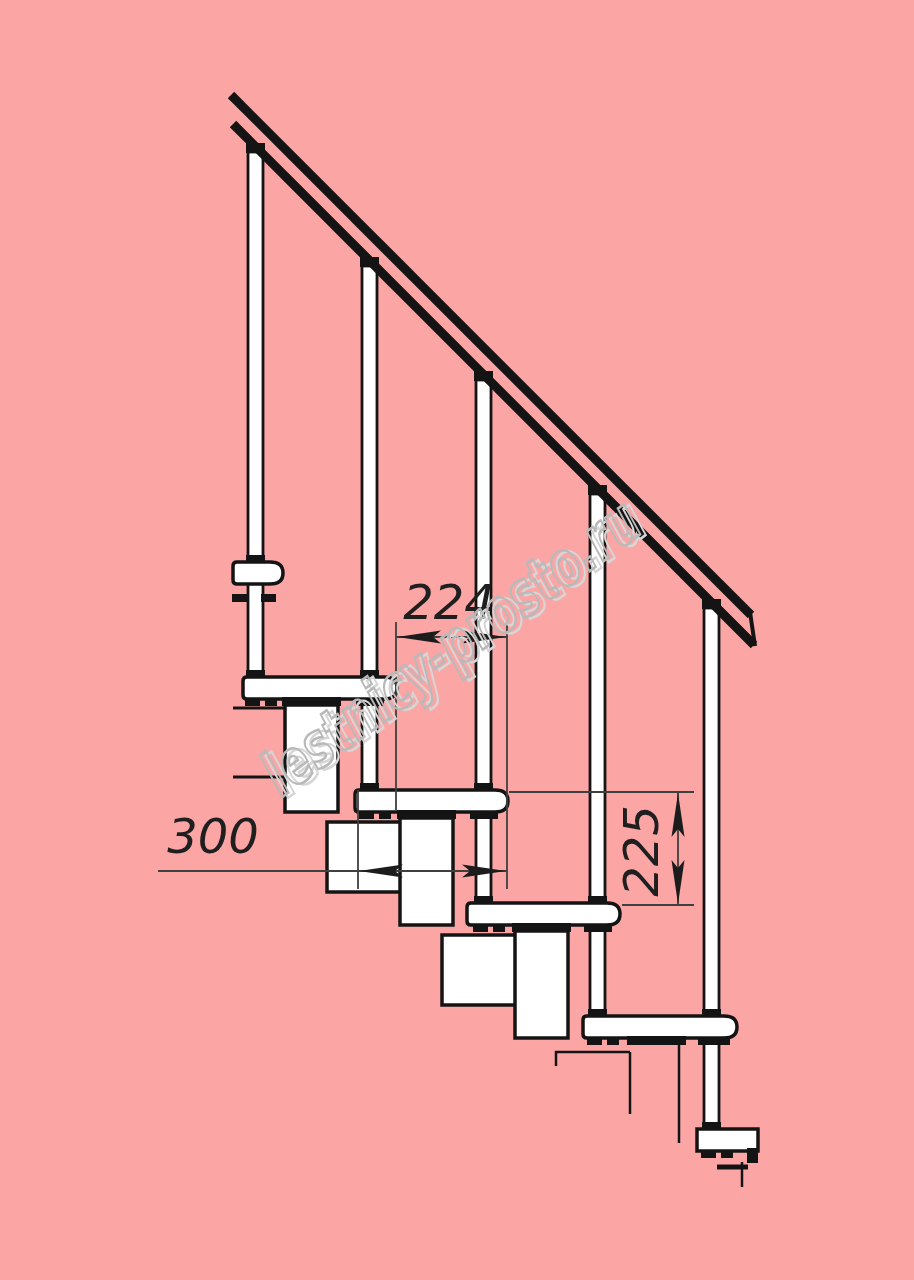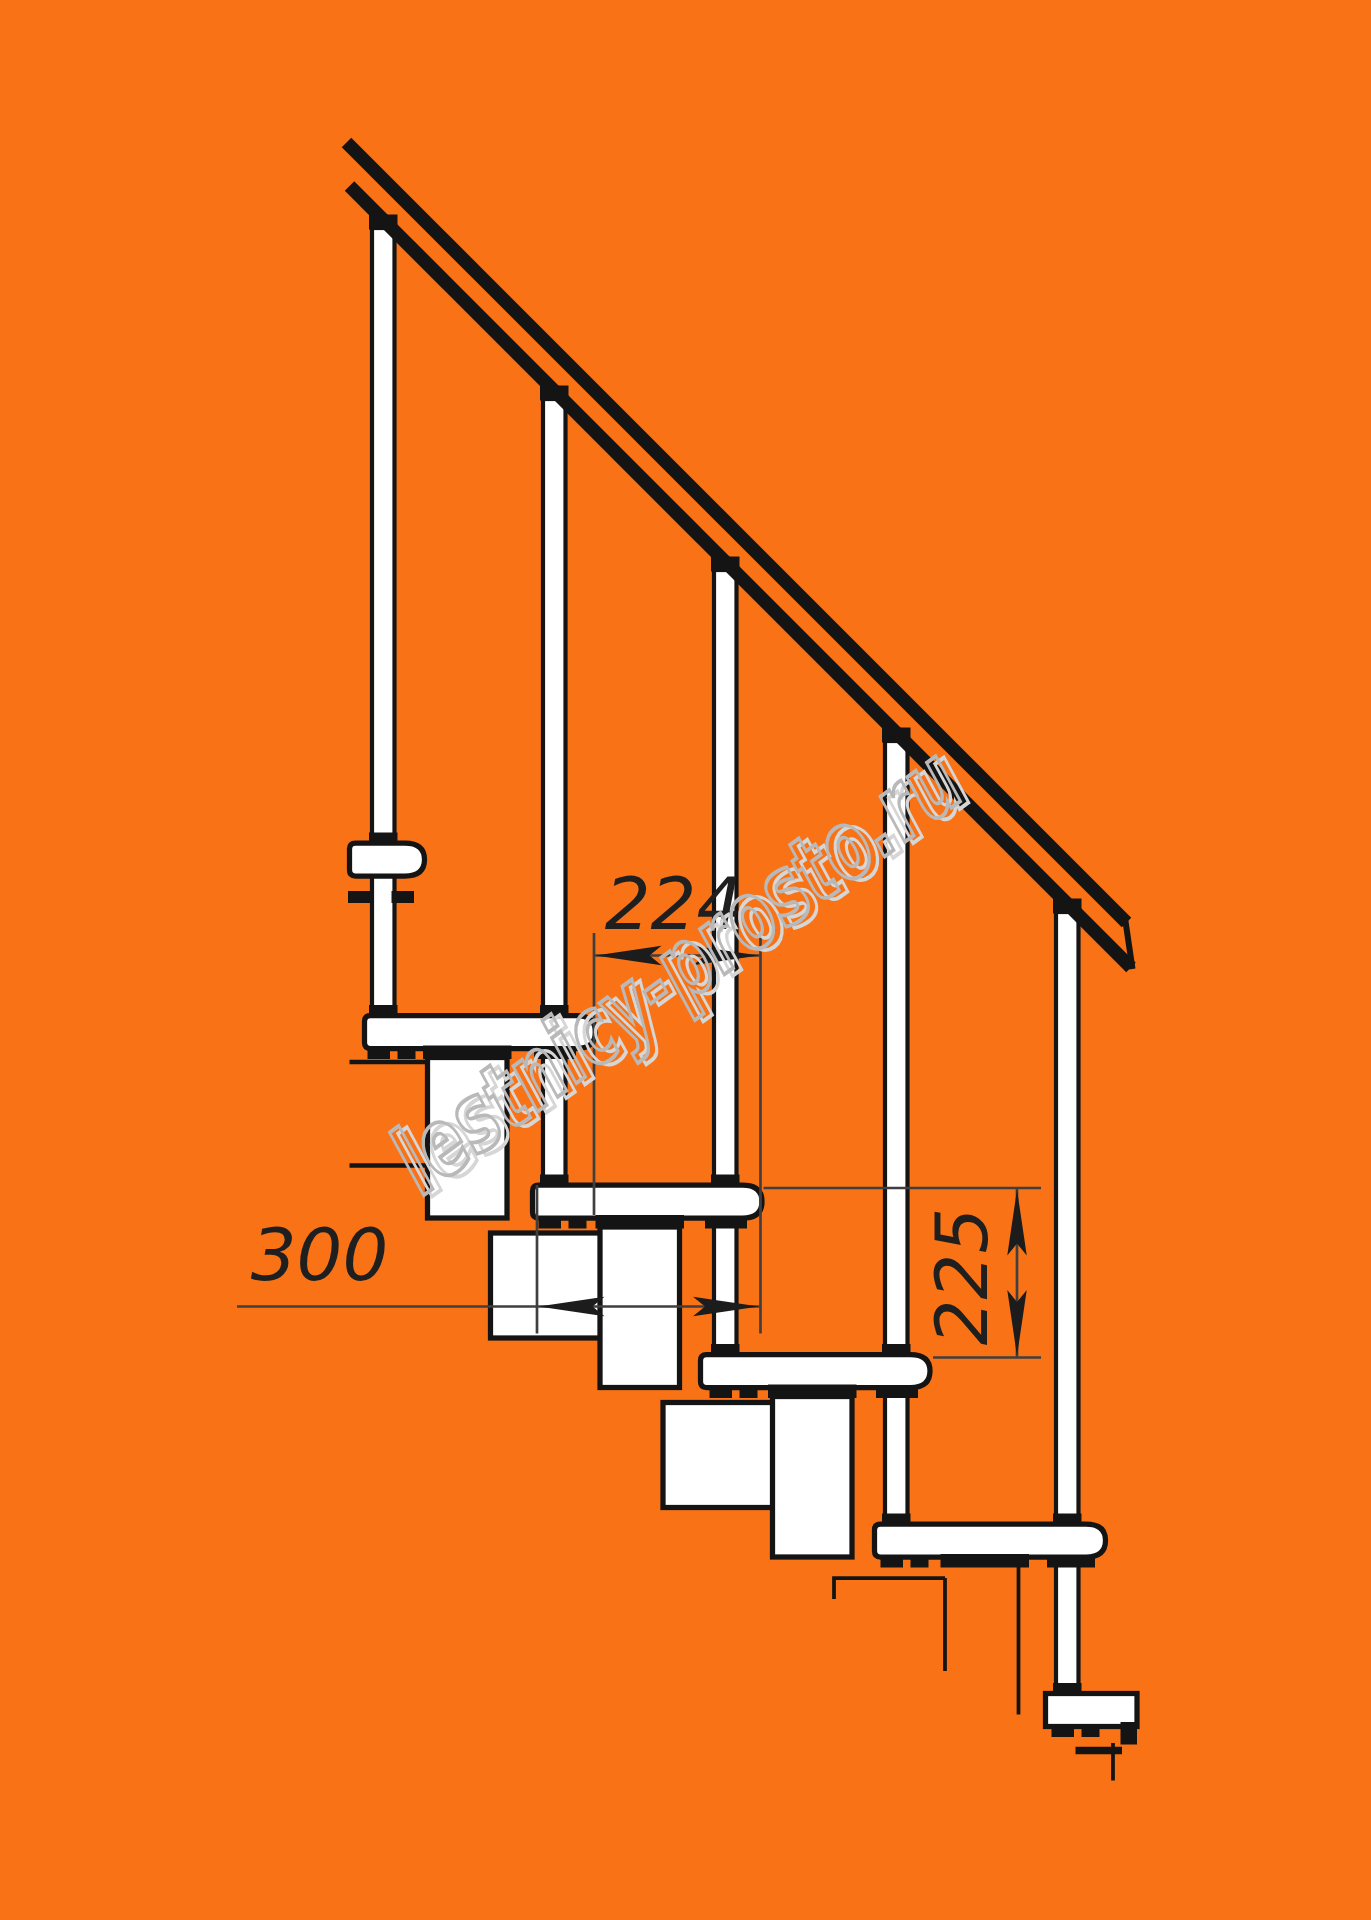--- a/index.html
+++ b/index.html
@@ -8,21 +8,21 @@
     background: #ffffff;
     width: 914px;
     height: 1280px;
     overflow: hidden;
     font-family: "DejaVu Sans", sans-serif;
   }
   .stage {
     position: relative;
     width: 914px;
     height: 1280px;
-    background: #f97316;
+    background: #fca5a5;
     text-align: right;
   }
   svg { display: block; }
   .outline { fill: #ffffff; }
   .dim-text {
     font-family: "DejaVu Sans", sans-serif;
     font-style: italic;
     font-size: 48px;
     font-weight: 400;
   }

